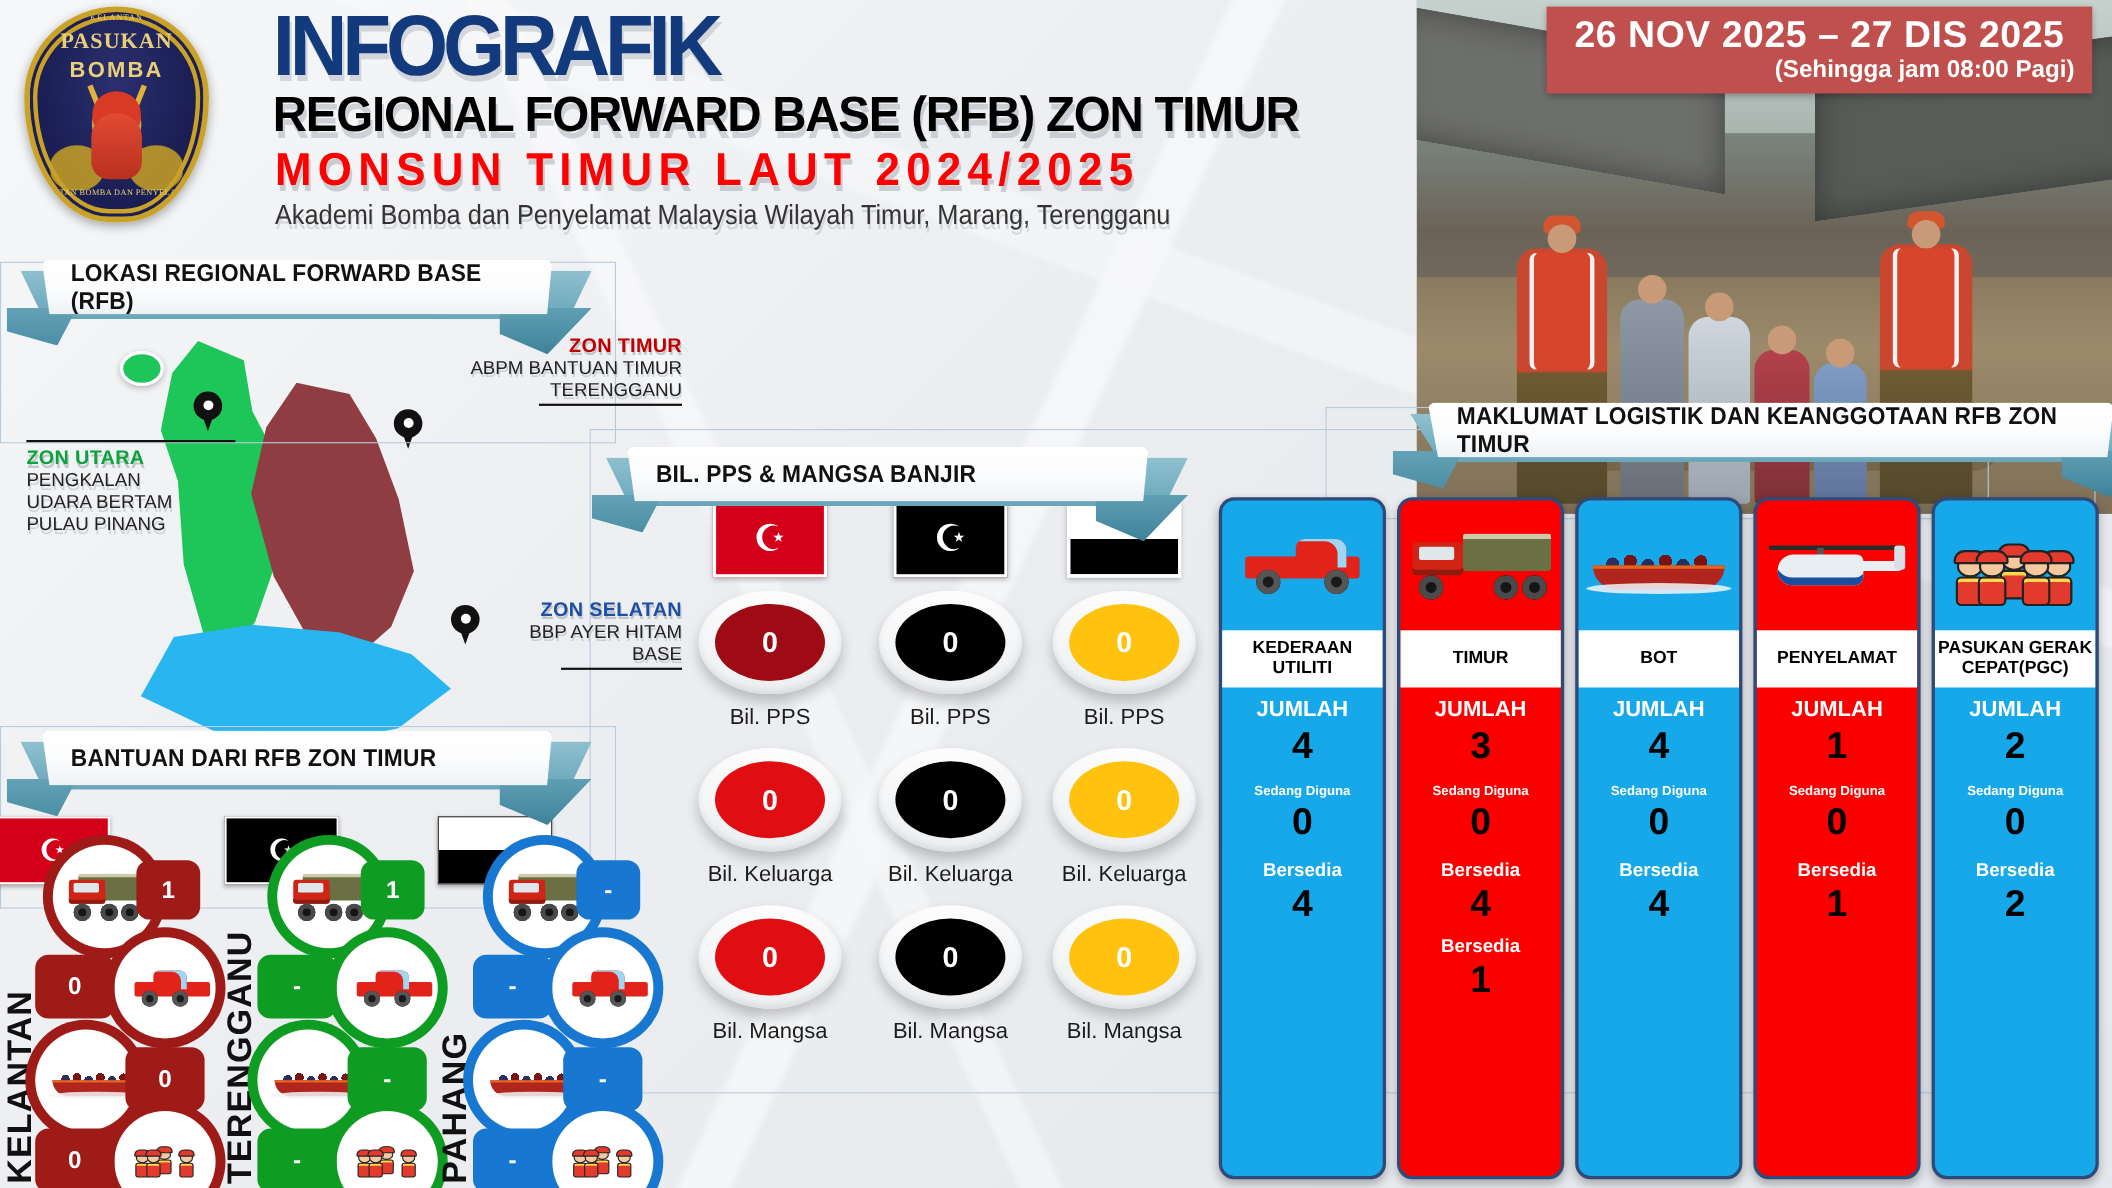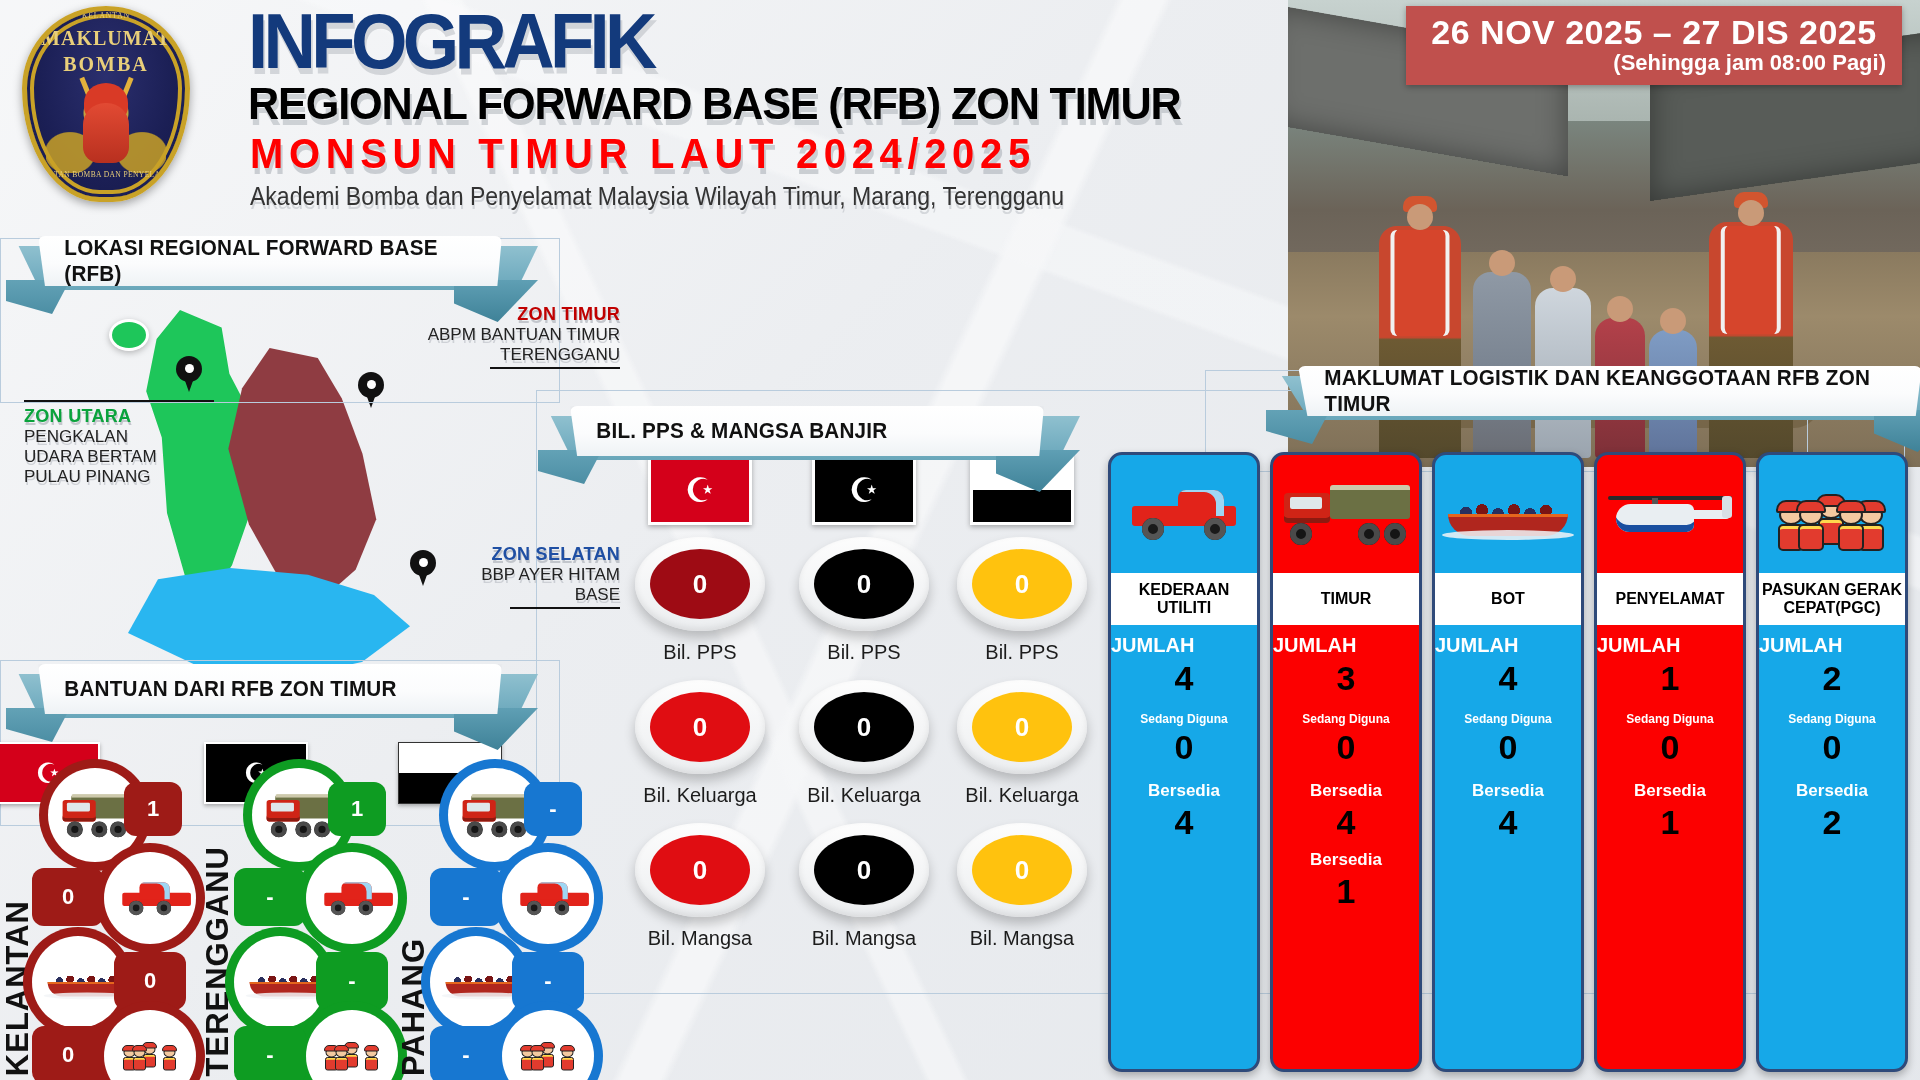--- a/index.html
+++ b/index.html
@@ -26,21 +26,21 @@
     width:168px; height:196px; position:relative;
     background: radial-gradient(ellipse at 50% 35%, #2b2f6e 0%, #1b1f55 60%, #141845 100%);
     border-radius: 50% 50% 46% 46% / 42% 42% 58% 58%;
     border:5px solid #c9a227;
     box-shadow:0 3px 10px rgba(0,0,0,.35), inset 0 0 0 3px #1b1f55, inset 0 0 0 7px #c9a227;
     overflow:hidden;
   }
   .crest .ak { position:absolute; top:16px; left:0; right:0; text-align:center;
     color:#e9cf7a; font-size:20px; font-weight:bold; letter-spacing:1px; font-family:"Liberation Serif",serif;}
   .crest .bo { position:absolute; top:42px; left:0; right:0; text-align:center;
-    color:#e9cf7a; font-size:20px; font-weight:bold; letter-spacing:2px; font-family:Liberation Serif, serif;}
+    color:#e9cf7a; font-size:20px; font-weight:bold; letter-spacing:2px; font-family:Liberation Sans, sans-serif;}
   .crest .flame { position:absolute; left:50%; top:62px; transform:translateX(-50%);
      width:120px; height:100px;
      background:
       radial-gradient(ellipse at 20% 80%, #c9a227 0 18%, transparent 19%),
       radial-gradient(ellipse at 80% 80%, #c9a227 0 18%, transparent 19%),
       radial-gradient(ellipse at 50% 40%, #e0b93a 0 26%, transparent 27%);
      opacity:.85;
   }
   .crest .helmet { position:absolute; left:50%; top:72px; transform:translateX(-50%);
      width:44px; height:40px; background:#d93a26; border-radius:50% 50% 40% 40%;
@@ -196,21 +196,21 @@
   
   .cards { position:absolute; left:1108px; top:452px; width:800px; height:620px; z-index:6;
      display:flex; gap:10px;}
   .card { width:152px; border-radius:14px; border:3px solid #2f4a7a; overflow:hidden;
      box-shadow:0 4px 9px rgba(0,0,0,.28); display:flex; flex-direction:column;}
   .card.blue { background:#16a8e8; }
   .card.red  { background:#fc0000; }
   .card .pic { height:118px; display:flex; align-items:center; justify-content:center; position:relative;}
   .card .name { background:#fff; color:#000; font-weight:bold; font-size:16px; text-align:center;
      padding:6px 2px; line-height:1.12; min-height:52px; display:flex; align-items:center; justify-content:center;}
-  .card .k { color:#fff; font-weight:bold; font-size:20px; text-align:left; margin-top:9px;}
+  .card .k { color:#fff; font-weight:bold; font-size:20px; text-align:center; margin-top:9px;}
   .card .v { color:#000; font-weight:bold; font-size:34px; text-align:center; margin-top:2px;}
   .card .k2 { color:#fff; font-weight:bold; font-size:12px; text-align:center; margin-top:14px;}
   .card .k3 { color:#fff; font-weight:bold; font-size:17px; text-align:center; margin-top:14px;}
   .card .spacer{flex:1;}
 
   
   .veh { position:relative; }
   .pickup { width:112px; height:52px; }
   .pickup .cab { position:absolute; right:16px; top:2px; width:46px; height:26px;
      background:#e2231a; border-radius:8px 10px 0 0; box-shadow:inset -10px 4px 0 -2px #9fd6f3;}
@@ -272,21 +272,21 @@
   .phg-c { --c:#1777d1; }
 </style>
 </head>
 <body>
 
 <div class="bg-poly"></div>
 
 <div class="header">
   <div class="logo">
     <div class="crest">
-      <div class="ak">MAKLUMAT</div>
+      <div class="ak">PASUKAN</div>
       <div class="bo">BOMBA</div>
       <div class="flame"></div>
       <div class="axes"></div>
       <div class="helmet"></div>
       <div class="body"></div>
       <div class="jbpm">JABATAN BOMBA DAN PENYELAMAT</div>
       <div class="msia">KELANTAN</div>
     </div>
   </div>
   <div class="h-infografik">INFOGRAFIK</div>

